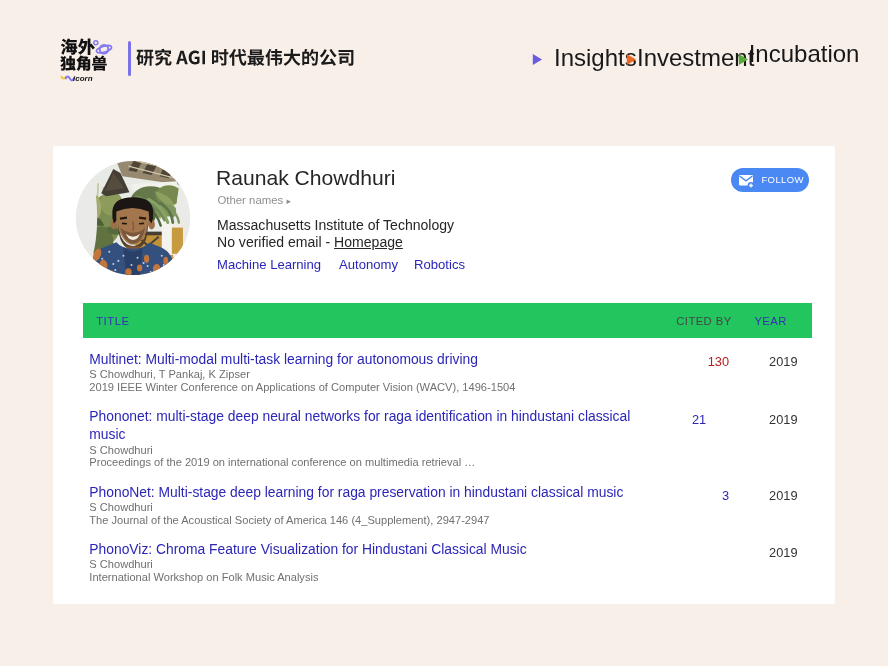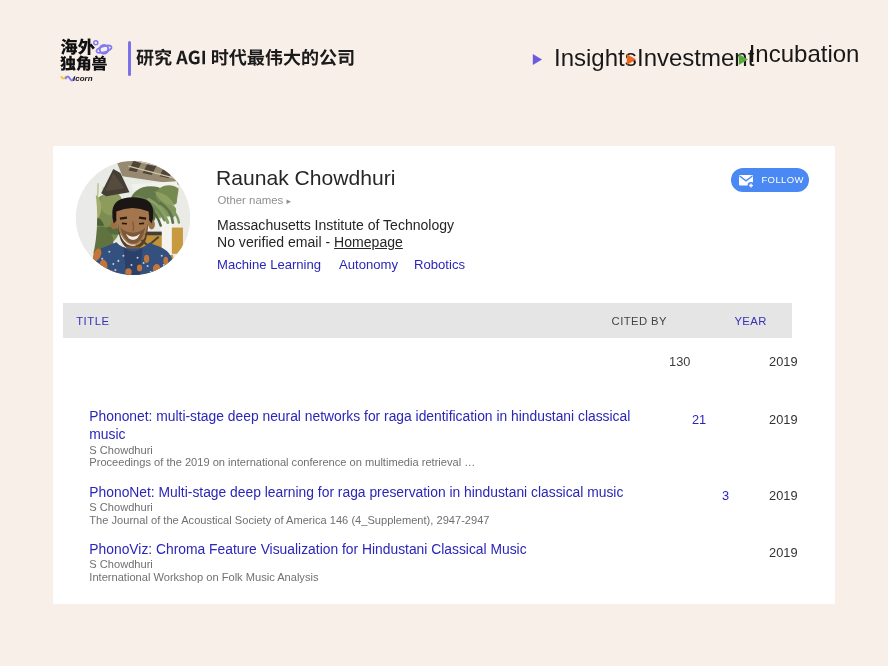--- a/index.html
+++ b/index.html
@@ -161,27 +161,31 @@
       <path d="M12,9.6 l0,3.8 M10.1,11.5 l3.8,0" stroke="#fff" stroke-width="1.3"></path>
     </svg>
     <div class="abs" style="left:30.5px;top:6.2px;font-size:9.5px;letter-spacing:.4px;color:#fff">FOLLOW</div>
   </div>
 
   <div class="abs" style="left:163px;top:20px;font-size:21.1px;line-height:24px;color:#262626">Raunak Chowdhuri</div>
   <div class="abs" style="left:164.4px;top:47.1px;font-size:11.4px;line-height:14px;color:#8f8f8f">Other names <span style="font-size:9px">▸</span></div>
   <div class="abs" style="left:164px;top:71px;font-size:14.05px;color:#262626;line-height:16.6px">Massachusetts Institute of Technology<br>No verified email - <span style="text-decoration:underline">Homepage</span></div>
   <div class="abs" style="left:164px;top:110.9px;font-size:13.1px;line-height:16px;color:#2b26b8">Machine Learning<span style="display:inline-block;width:18px"></span>Autonomy<span style="display:inline-block;width:16px"></span>Robotics</div>
 
-  <div class="abs" style="left:10px;top:157px;width:729px;height:34.5px;background:#e5e5e5">
+  <div class="abs" style="left:30px;top:157px;width:729px;height:34.5px;background:#22c55e">
     <div class="abs" style="left:13.2px;top:10.8px;font-size:11.3px;line-height:14px;letter-spacing:.5px;color:#3531b8">TITLE</div>
-    <div class="abs" style="left:548.6px;top:10.8px;width:100px;font-size:11.3px;line-height:14px;letter-spacing:.4px;color:#454545">CITED BY</div>
+    <div class="abs" style="left:548.6px;top:10.8px;width:100px;text-align:right;font-size:11.3px;line-height:14px;letter-spacing:.4px;color:#454545">CITED BY</div>
     <div class="abs" style="left:657.6px;top:10.8px;width:60px;text-align:center;font-size:11.3px;line-height:14px;letter-spacing:.4px;color:#3531b8">YEAR</div>
   </div>
 
-  <div class="abs" style="left:616.1px;top:208.3px;width:60px;text-align:left;font-size:12.8px;line-height:15px;color:#404040">130</div>
+  <div class="abs" style="left:36.3px;top:204.6px;width:560px">
+    <div style="font-size:13.85px;color:#2b26b8;line-height:17.75px">Multinet: Multi-modal multi-task learning for autonomous driving</div>
+    <div style="font-size:11.1px;color:#707070;line-height:12.9px;margin-top:-0.4px">S Chowdhuri, T Pankaj, K Zipser<br>2019 IEEE Winter Conference on Applications of Computer Vision (WACV), 1496-1504</div>
+  </div>
+  <div class="abs" style="left:616.1px;top:208.3px;width:60px;text-align:right;font-size:12.8px;line-height:15px;color:#b91c1c">130</div>
   <div class="abs" style="left:684.5px;top:208.3px;width:60px;text-align:right;font-size:12.8px;line-height:15px;color:#333">2019</div>
   <div class="abs" style="left:36.3px;top:262.4px;width:560px">
     <div style="font-size:13.85px;color:#2b26b8;line-height:17.75px">Phononet: multi-stage deep neural networks for raga identification in hindustani classical<br>music</div>
     <div style="font-size:11.1px;color:#707070;line-height:12.9px;margin-top:-0.4px">S Chowdhuri<br>Proceedings of the 2019 on international conference on multimedia retrieval …</div>
   </div>
   <div class="abs" style="left:616.1px;top:266.1px;width:60px;text-align:center;font-size:12.8px;line-height:15px;color:#2b26b8">21</div>
   <div class="abs" style="left:684.5px;top:266.1px;width:60px;text-align:right;font-size:12.8px;line-height:15px;color:#333">2019</div>
   <div class="abs" style="left:36.3px;top:337.9px;width:560px">
     <div style="font-size:13.85px;color:#2b26b8;line-height:17.75px">PhonoNet: Multi-stage deep learning for raga preservation in hindustani classical music</div>
     <div style="font-size:11.1px;color:#707070;line-height:12.9px;margin-top:-0.4px">S Chowdhuri<br>The Journal of the Acoustical Society of America 146 (4_Supplement), 2947-2947</div>

